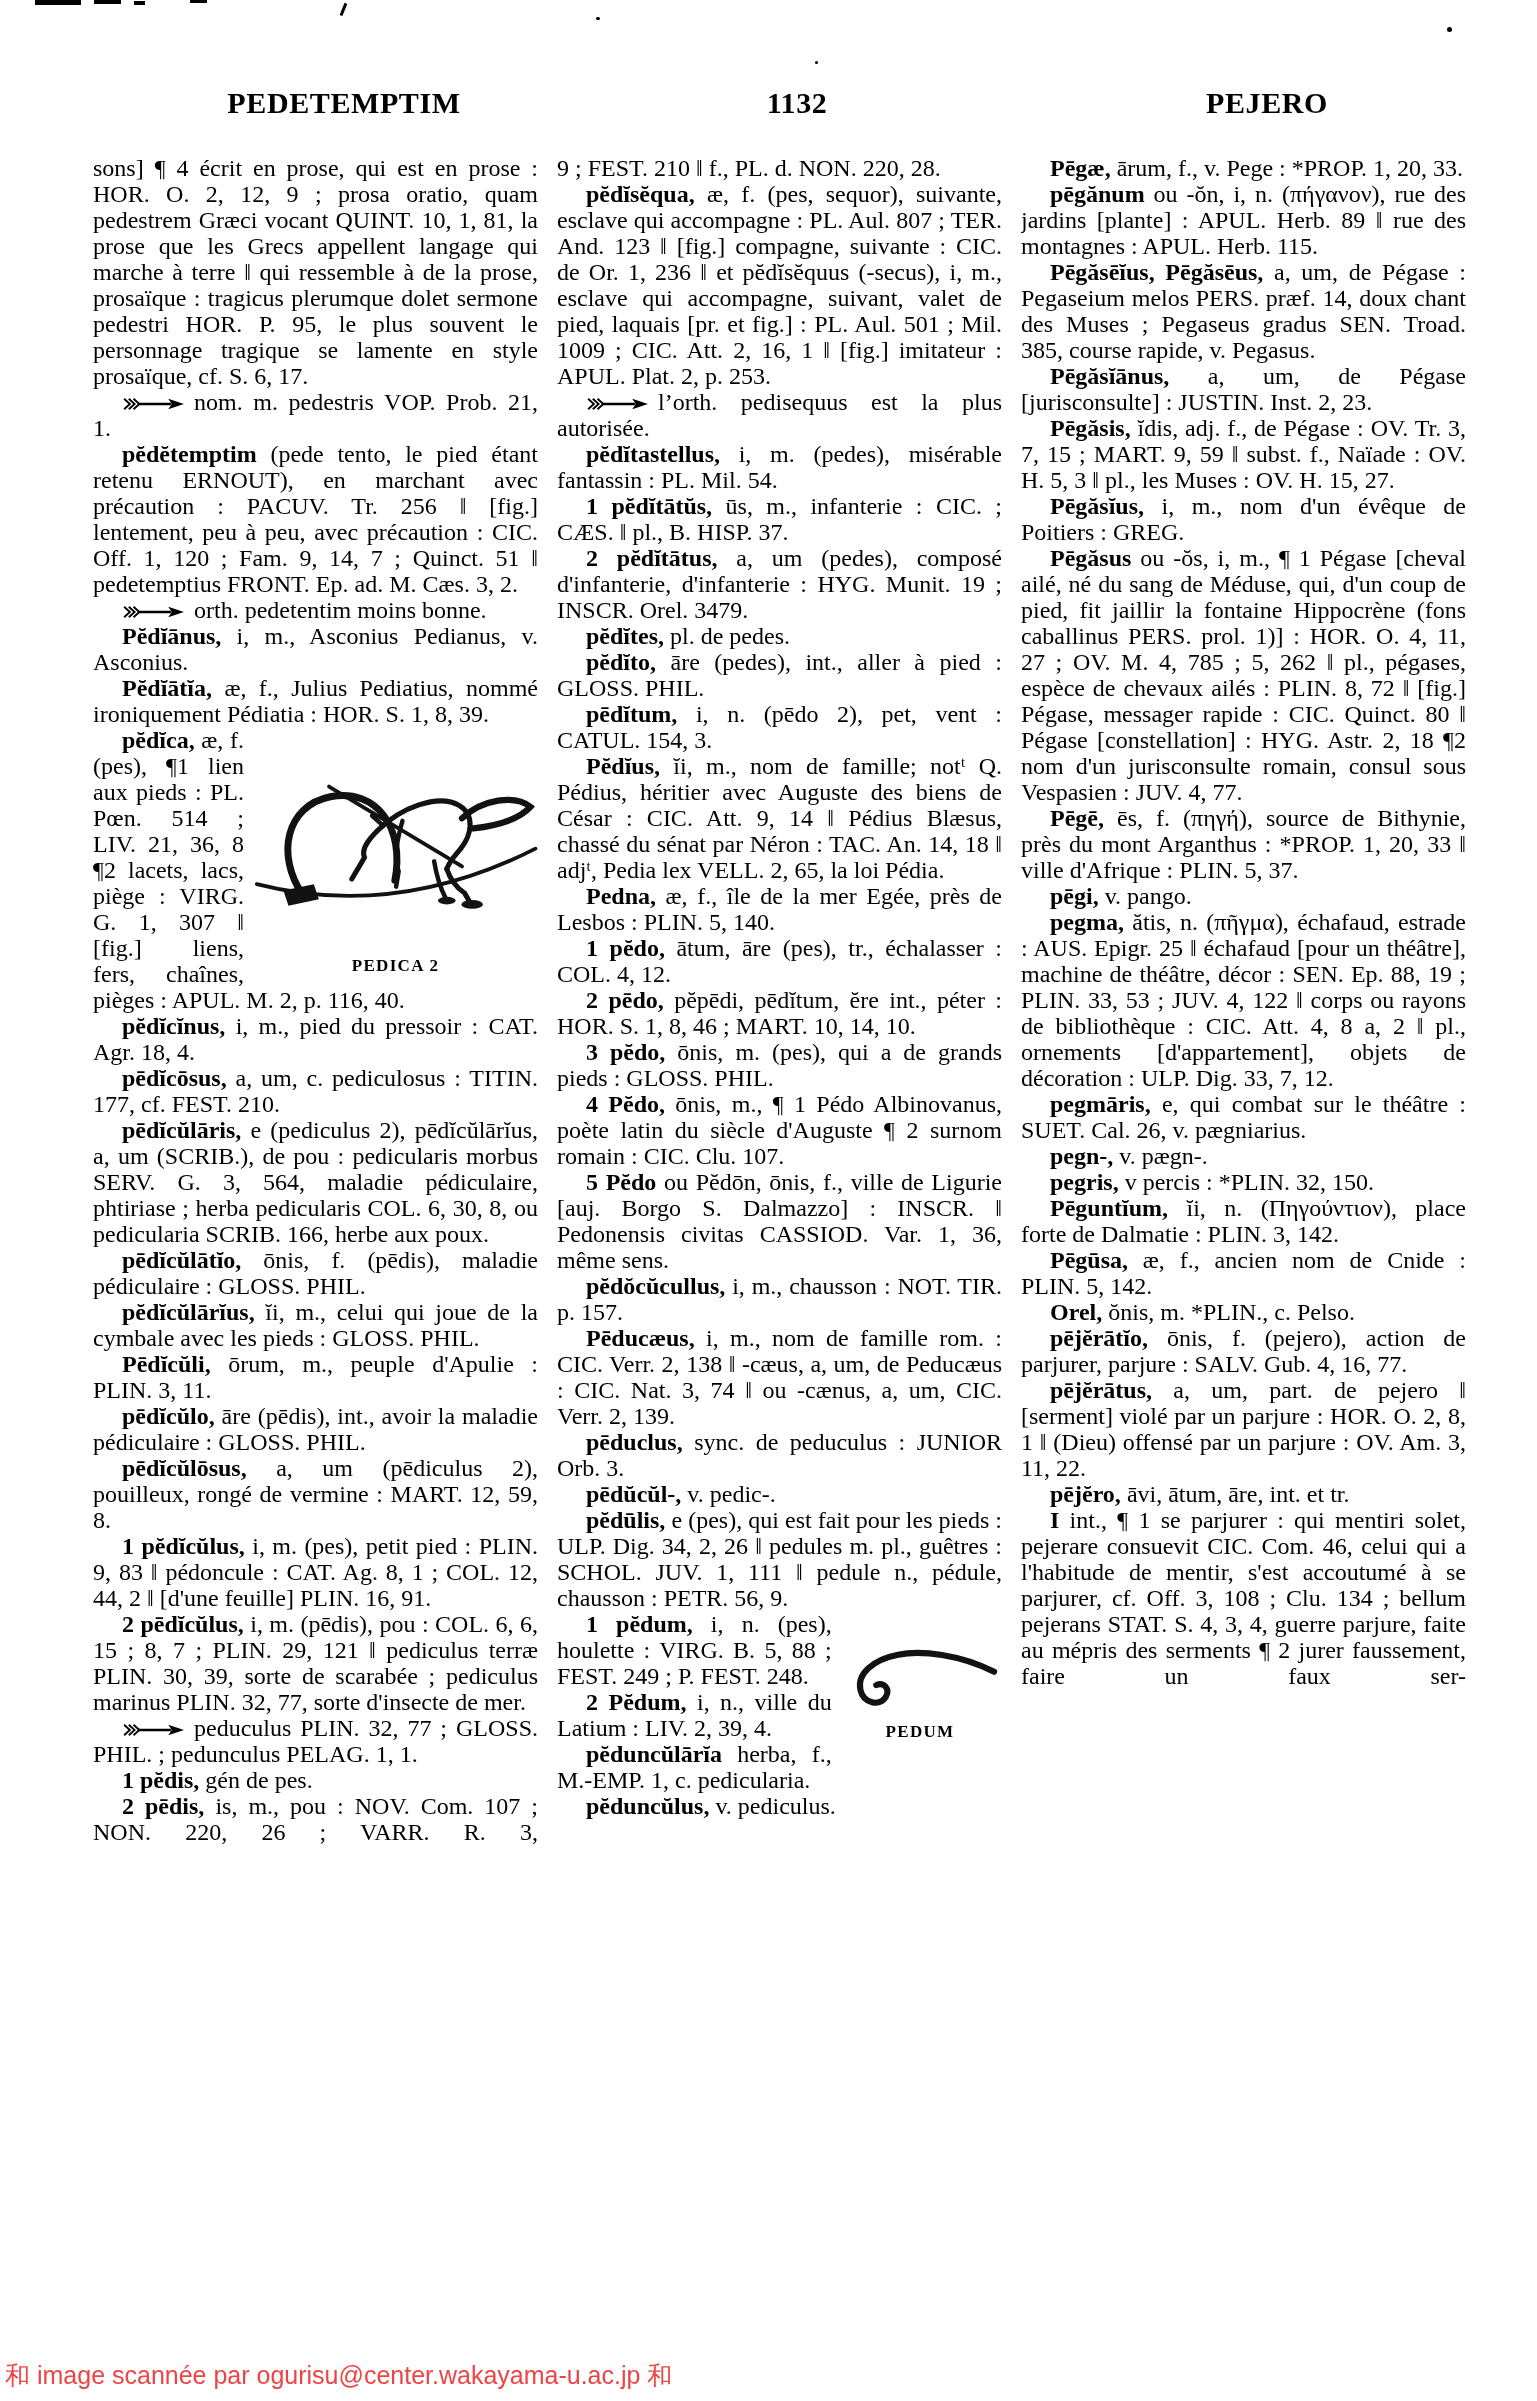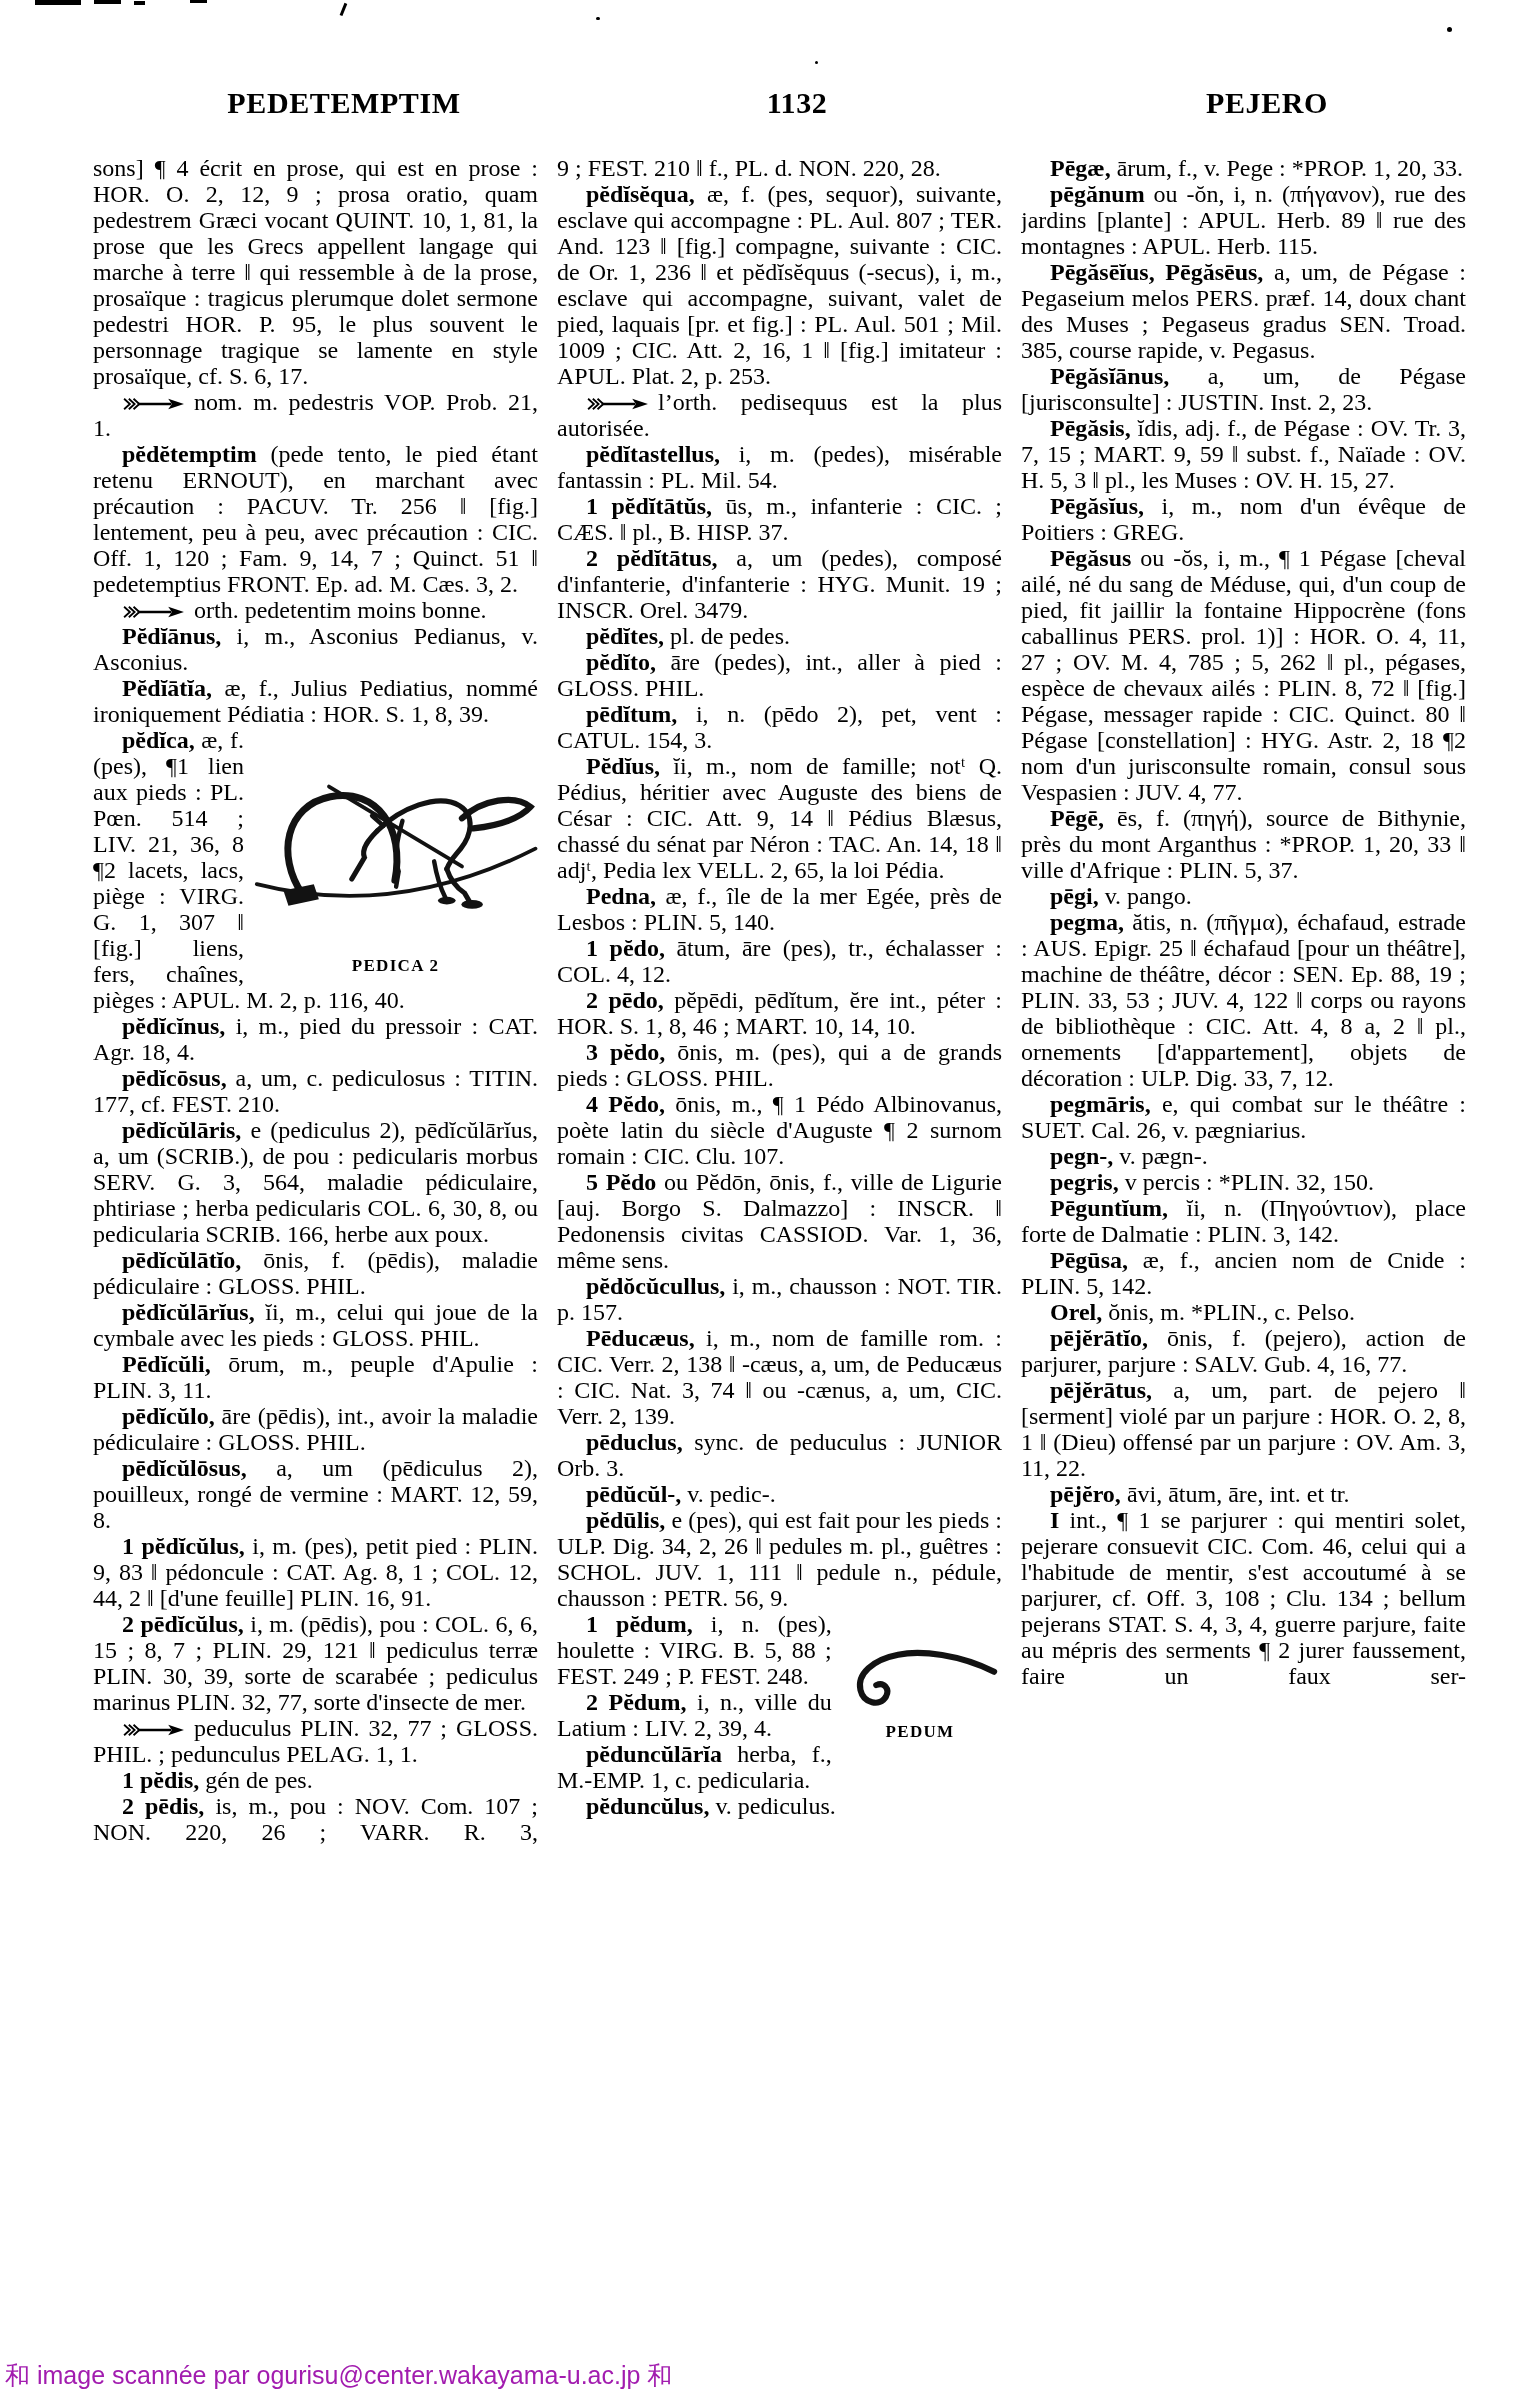--- a/index.html
+++ b/index.html
@@ -39,21 +39,21 @@
 
   .figure { float:right; text-align:center; text-indent:0; }
   .fig-pedica { width:285px; margin:33px 0 5px 9px; }
   .fig-pedum  { width:164px; margin:25px 0 3.8px 6.3px; }
   .figure svg { display:block; margin:0 auto; }
   .figcaption { display:block; font-weight:bold; font-size:17px; letter-spacing:1.3px;
                 margin-top:2.5px; text-align:center; }
 
   footer { position:absolute; left:5px; bottom:9px;
            font-family:"Liberation Sans","DejaVu Sans",sans-serif;
-           font-size:25px; color:#a21caf; white-space:nowrap; }
+           font-size:25px; color:#ef4444; white-space:nowrap; }
 </style>
 </head>
 <body>
 
 <div class="page">
   <div class="artifact a1"></div>
   <div class="artifact a2"></div>
   <div class="artifact a3"></div>
   <div class="artifact a4"></div>
   <div class="artifact a5"></div>

